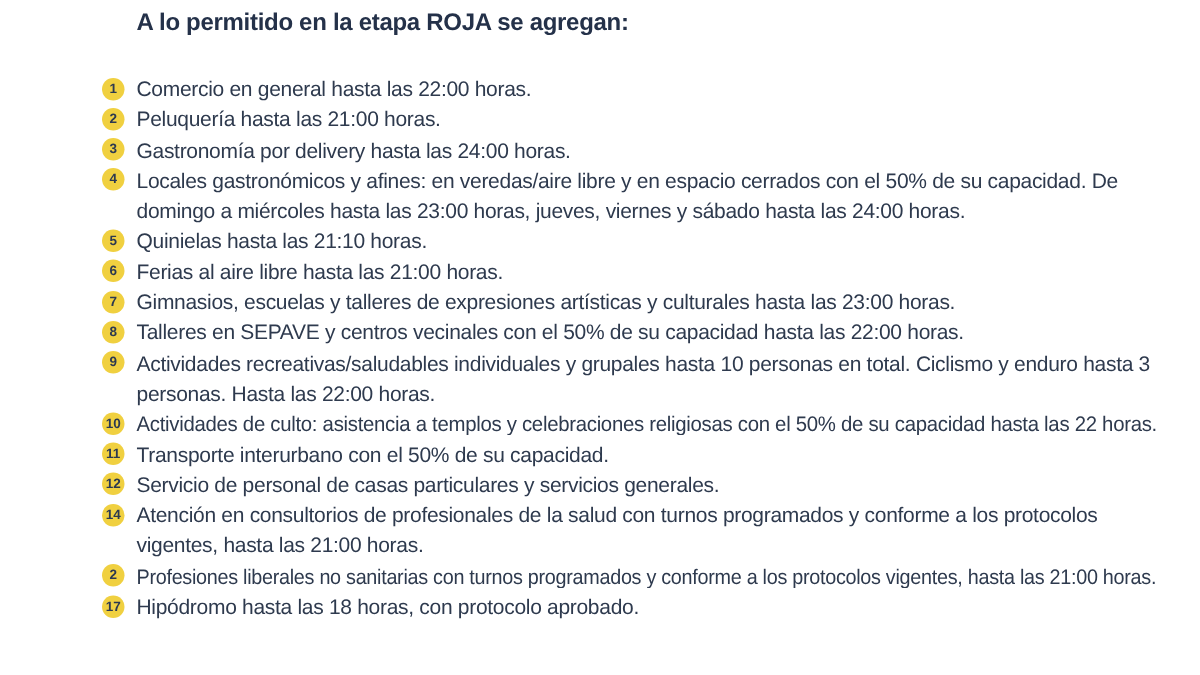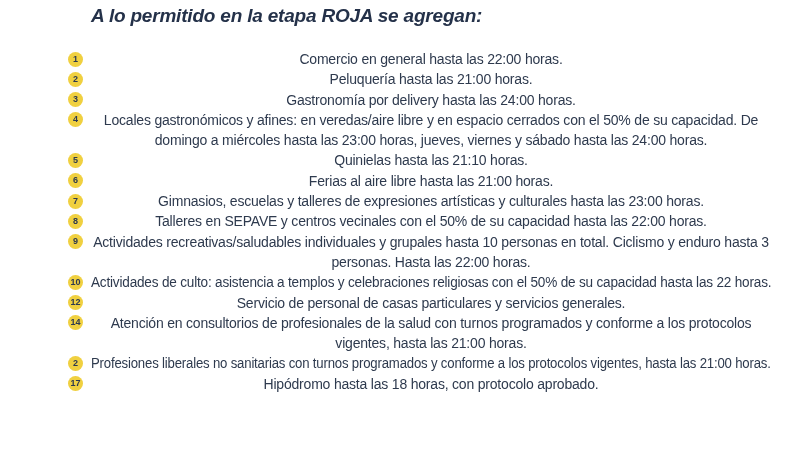--- a/index.html
+++ b/index.html
@@ -14,24 +14,23 @@
     background: #ffffff;
     overflow: hidden;
     font-family: "Liberation Sans", sans-serif;
   }
   .page {
     width: 800px; height: 450px;
     padding: 4px 29px 0 68px;
   }
   .page-title {
     margin-left: 23px;
-    font-size: 19px;
+    font-size: 16px;
     line-height: 24px;
     font-weight: bold;
-    font-style: italic;
     color: var(--title-color);
     letter-spacing: -0.2px;
   }
   .items-list {
     margin-top: 21px;
     list-style: none;
   }
   .item-row {
     display: flex;
     align-items: flex-start;
@@ -45,21 +44,20 @@
     background: var(--badge-bg);
     color: var(--badge-num);
     font-size: 9px;
     font-weight: bold;
     line-height: 15px;
     text-align: center;
   }
   .text-col {
     flex: 1 1 auto;
     max-width: 680px;
-    text-align: center;
   }
   .item-text {
     display: block;
     font-size: 14px;
     line-height: 20.3px;
     color: var(--text-color);
     letter-spacing: -0.2px;
   }
   .item-text.nowrap {
     display: inline-block;
@@ -137,20 +135,26 @@
     </span>
   </li>
 
   <li class="item-row">
     <span class="badge">10</span>
     <span class="text-col">
       <span class="item-text nowrap" style="transform: scaleX(0.970043);">Actividades de culto: asistencia a templos y celebraciones religiosas con el 50% de su capacidad hasta las 22 horas.</span>
     </span>
   </li>
 
+  <li class="item-row">
+    <span class="badge">11</span>
+    <span class="text-col">
+      <span class="item-text">Transporte interurbano con el 50% de su capacidad.</span>
+    </span>
+  </li>
 
   <li class="item-row">
     <span class="badge">12</span>
     <span class="text-col">
       <span class="item-text">Servicio de personal de casas particulares y servicios generales.</span>
     </span>
   </li>
 
 
   <li class="item-row">

